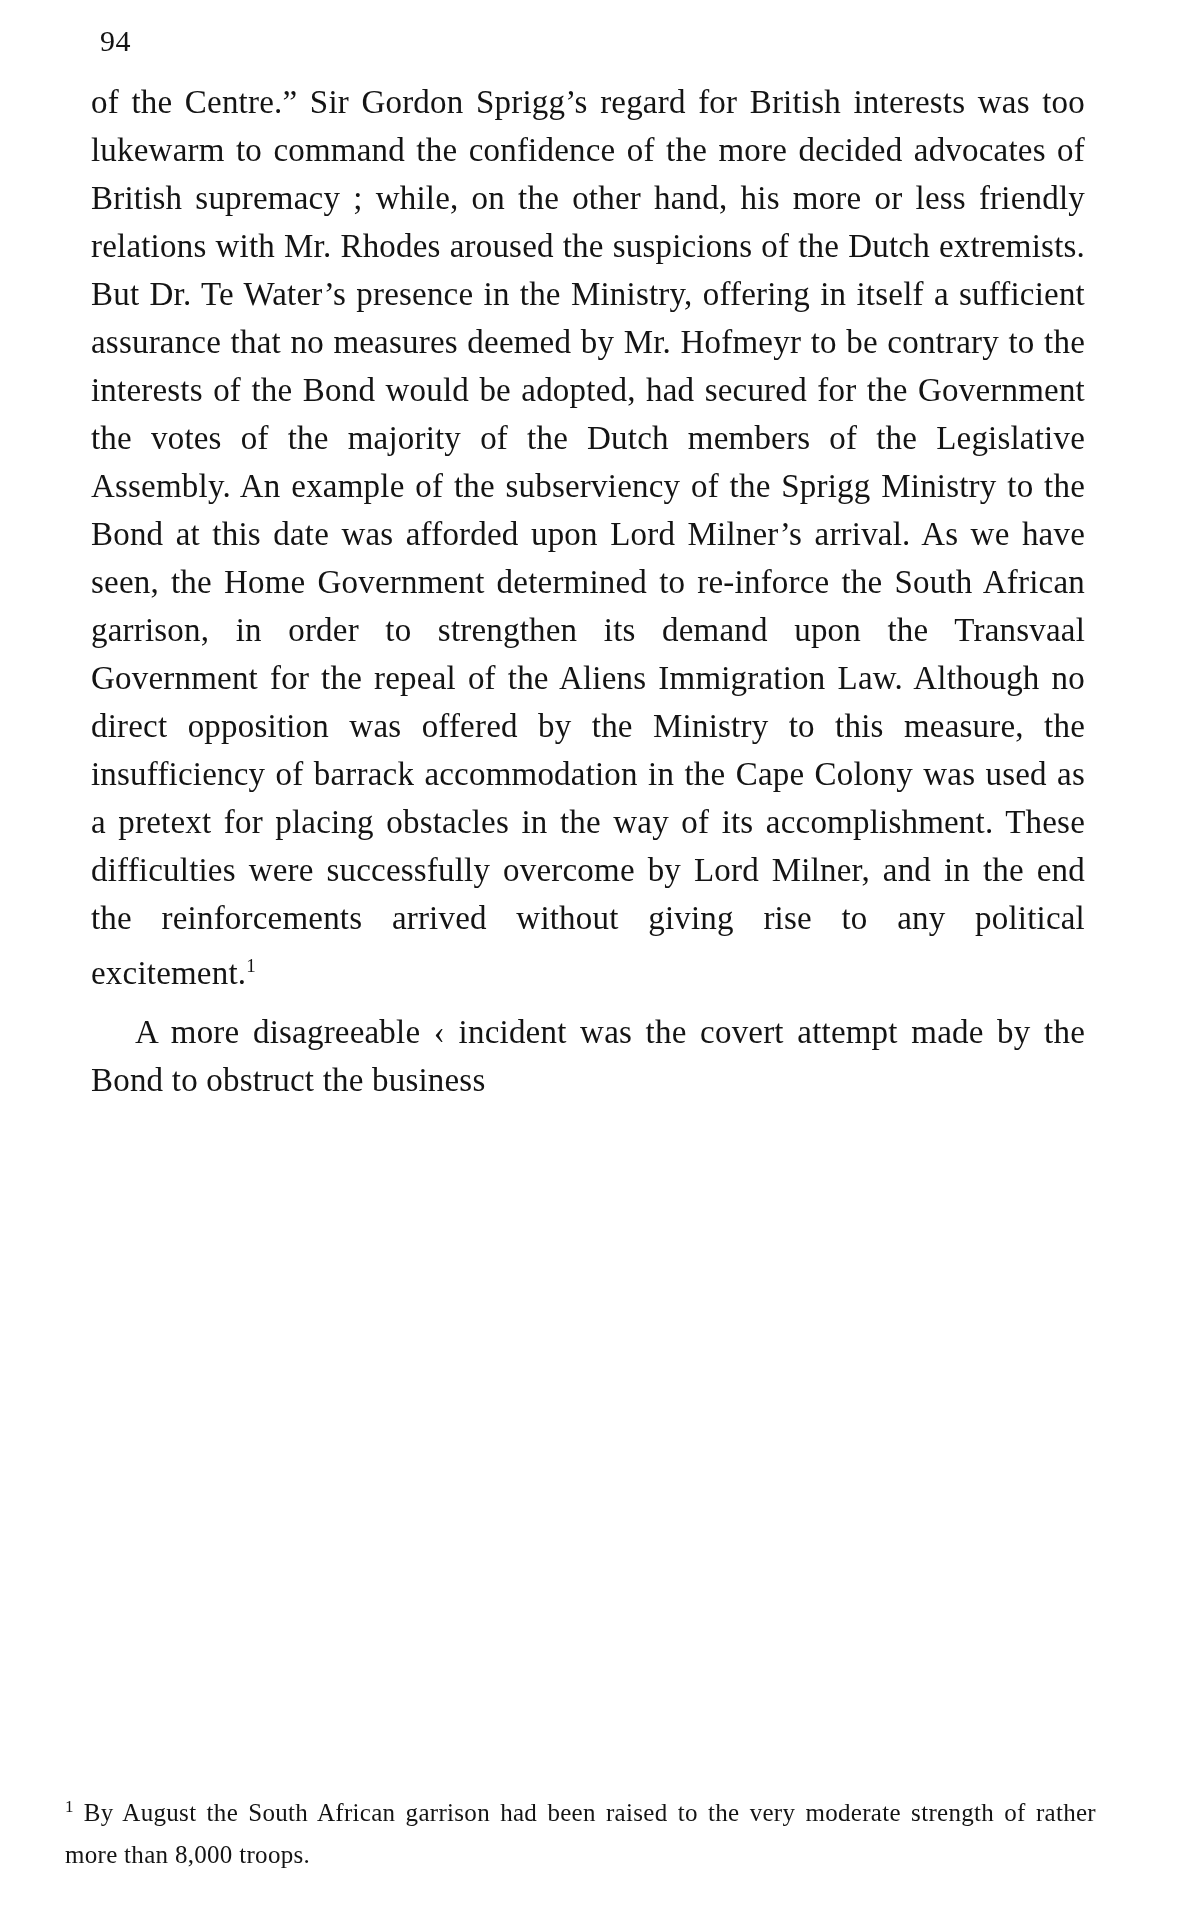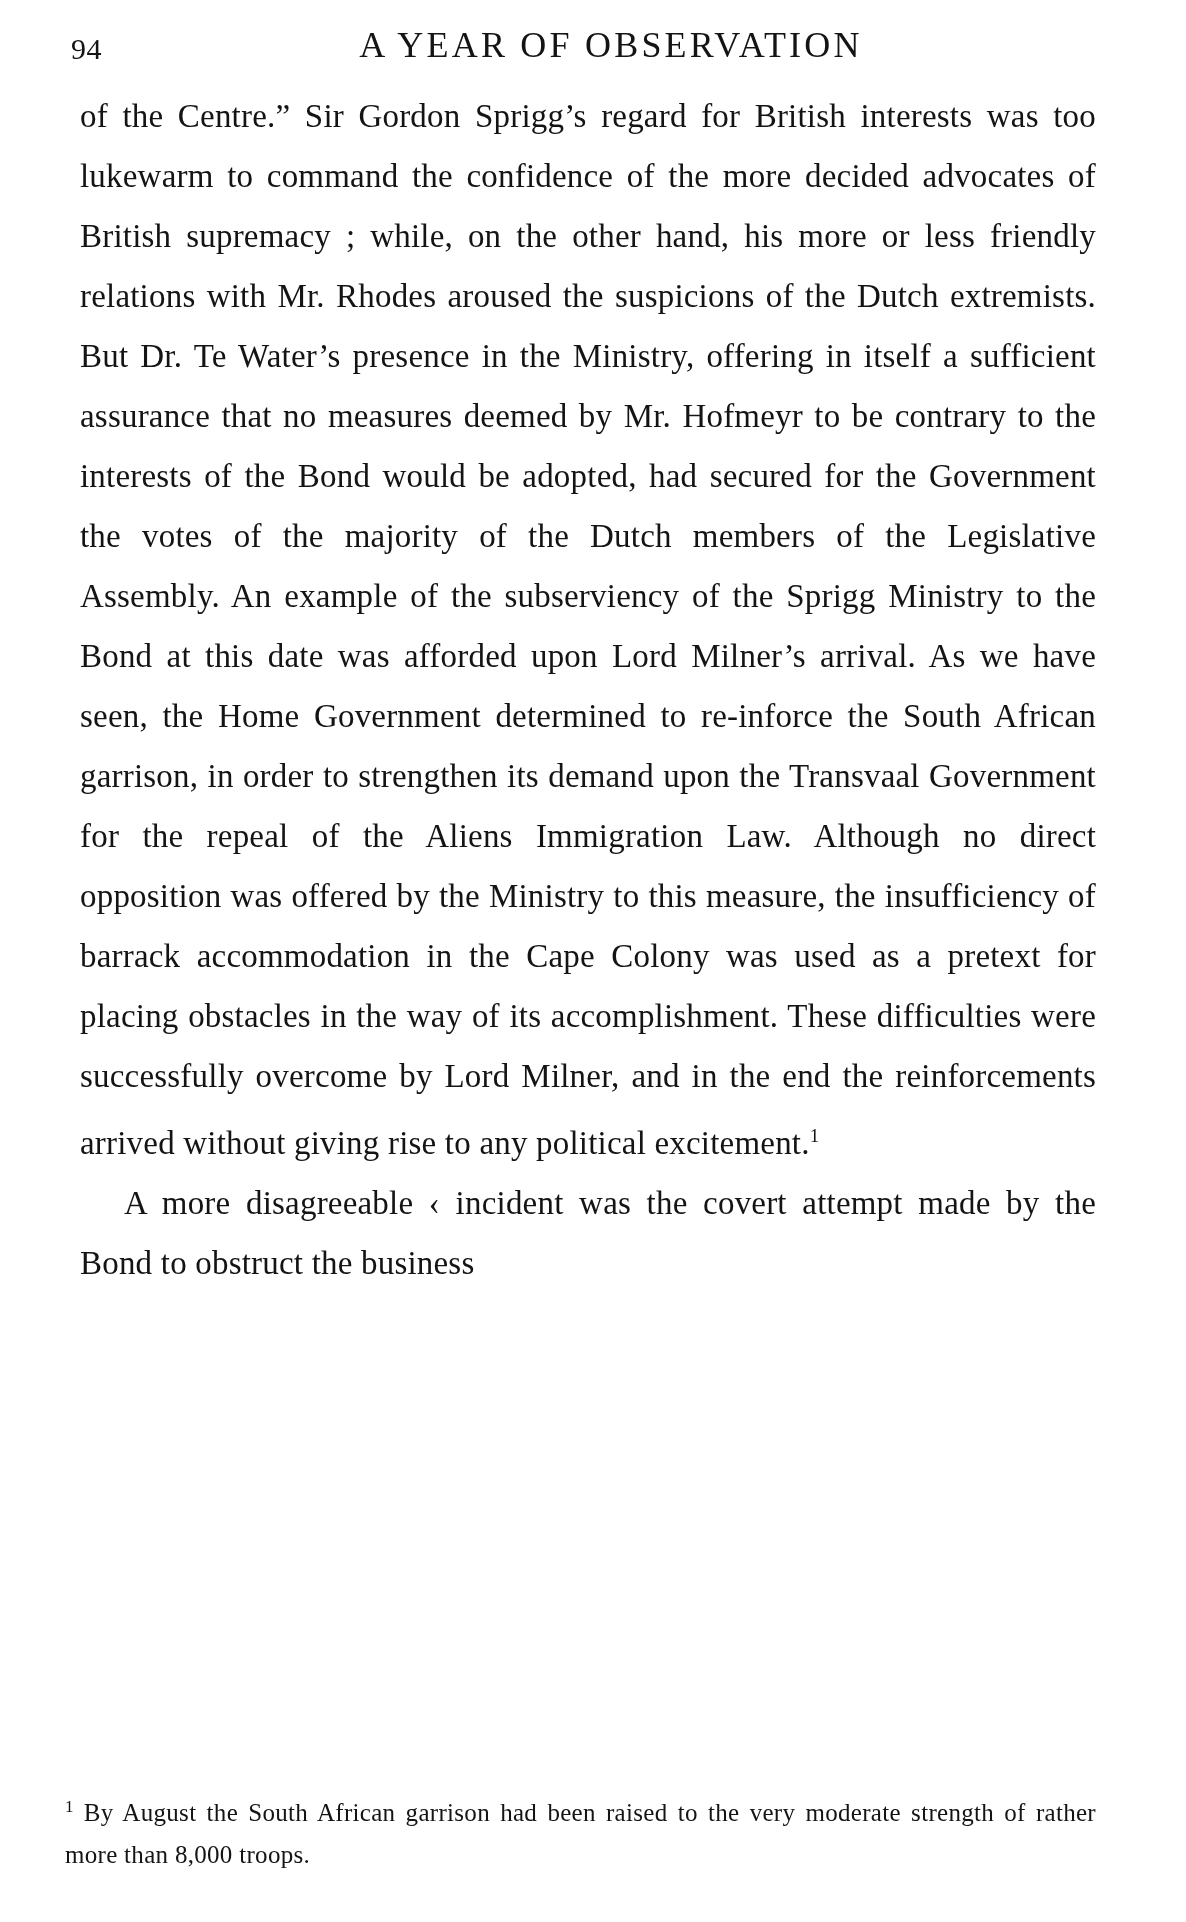--- a/index.html
+++ b/index.html
@@ -17,46 +17,46 @@
   }
   .page {
     position: relative;
     width: 1186px;
     height: 1922px;
     box-sizing: border-box;
     padding: 0;
   }
   .header {
     display: flex;
-    align-items: flex-end;
+    align-items: center;
     margin: 24px 0 0 0;
-    padding: 0 95px 0 71px;
+    padding: 0 95px 0 100px;
   }
   .folio {
     font-size: 30px;
     letter-spacing: 0.5px;
     width: 120px;
     flex: 0 0 auto;
   }
   .running-title {
     flex: 1 1 auto;
     text-align: center;
     font-size: 36px;
     letter-spacing: 3.2px;
     padding-right: 60px;
     white-space: nowrap;
   }
   .body-text {
     padding: 0 90px 0 80px;
     margin-top: 20px;
   }
   .body-text p {
-    margin: 0;
+    margin: 11px;
     font-size: 33px;
-    line-height: 60px;
+    line-height: 48px;
     text-align: justify;
     text-justify: inter-word;
     letter-spacing: 0.2px;
   }
   .body-text p.indented {
     text-indent: 44px;
     font-family: Liberation Serif, serif;
   }
   .footnote {
     position: absolute;
@@ -81,21 +81,20 @@
     vertical-align: super;
   }
 </style>
 </head>
 <body>
 
 <div class="page">
 
   <div class="header">
     <div class="folio">94</div>
-    <div class="running-title">A YEAR OF OBSERVATION</div>
   </div>
 
   <div class="body-text">
     <p><span>of the Centre.” Sir Gordon Sprigg’s regard for British interests was too lukewarm to command the confidence of the more decided advocates of British supremacy ; while, on the other hand, his more or less friendly relations with Mr. Rhodes aroused the suspicions of the Dutch extremists. But Dr. Te Water’s presence in the Ministry, offering in itself a sufficient assurance that no measures deemed by Mr. Hofmeyr to be contrary to the interests of the Bond would be adopted, had secured for the Government the votes of the majority of the Dutch members of the Legislative Assembly. An example of the subserviency of the Sprigg Ministry to the Bond at this date was afforded upon Lord Milner’s arrival. As we have seen, the Home Government determined to re-inforce the South African garrison, in order to strengthen its demand upon the Transvaal Government for the repeal of the Aliens Immigration Law. Although no direct opposition was offered by the Ministry to this measure, the insufficiency of barrack accommodation in the Cape Colony was used as a pretext for placing obstacles in the way of its accomplishment. These difficulties were successfully overcome by Lord Milner, and in the end the reinforcements arrived without giving rise to any political excitement.</span><sup class="note-ref">1</sup></p>
     <p class="indented"><span>A more disagreeable ‹ incident was the covert attempt made by the Bond to obstruct the business</span></p>
   </div>
 
   <div class="footnote">
     <p><span class="fn-marker">1</span> <span>By August the South African garrison had been raised to the very moderate strength of rather more than 8,000 troops.</span></p>
   </div>

